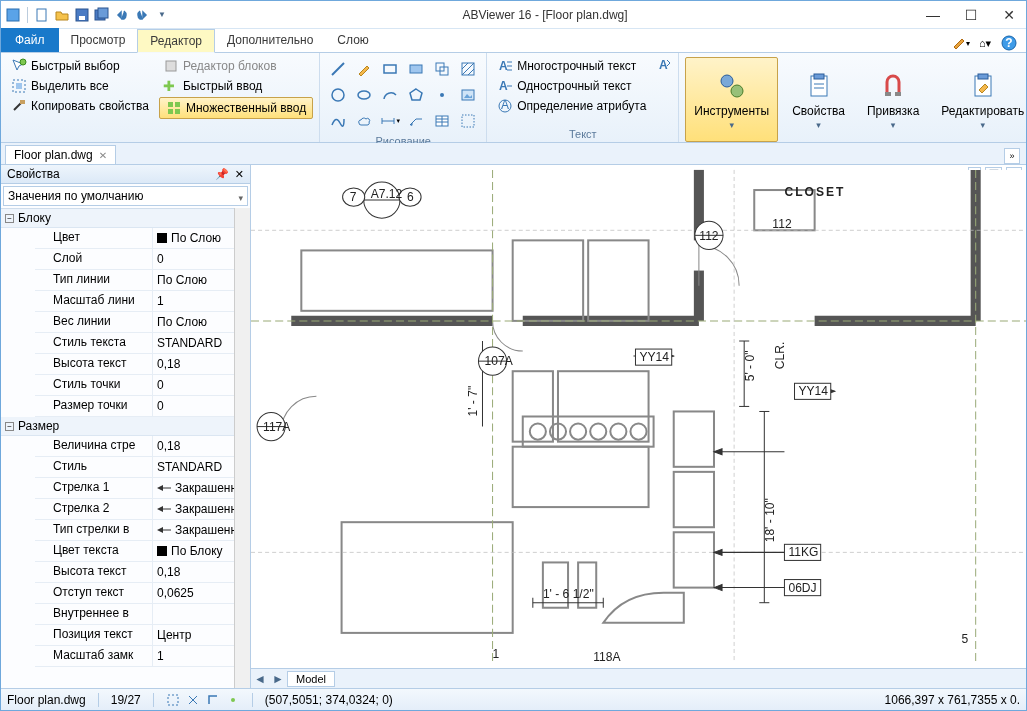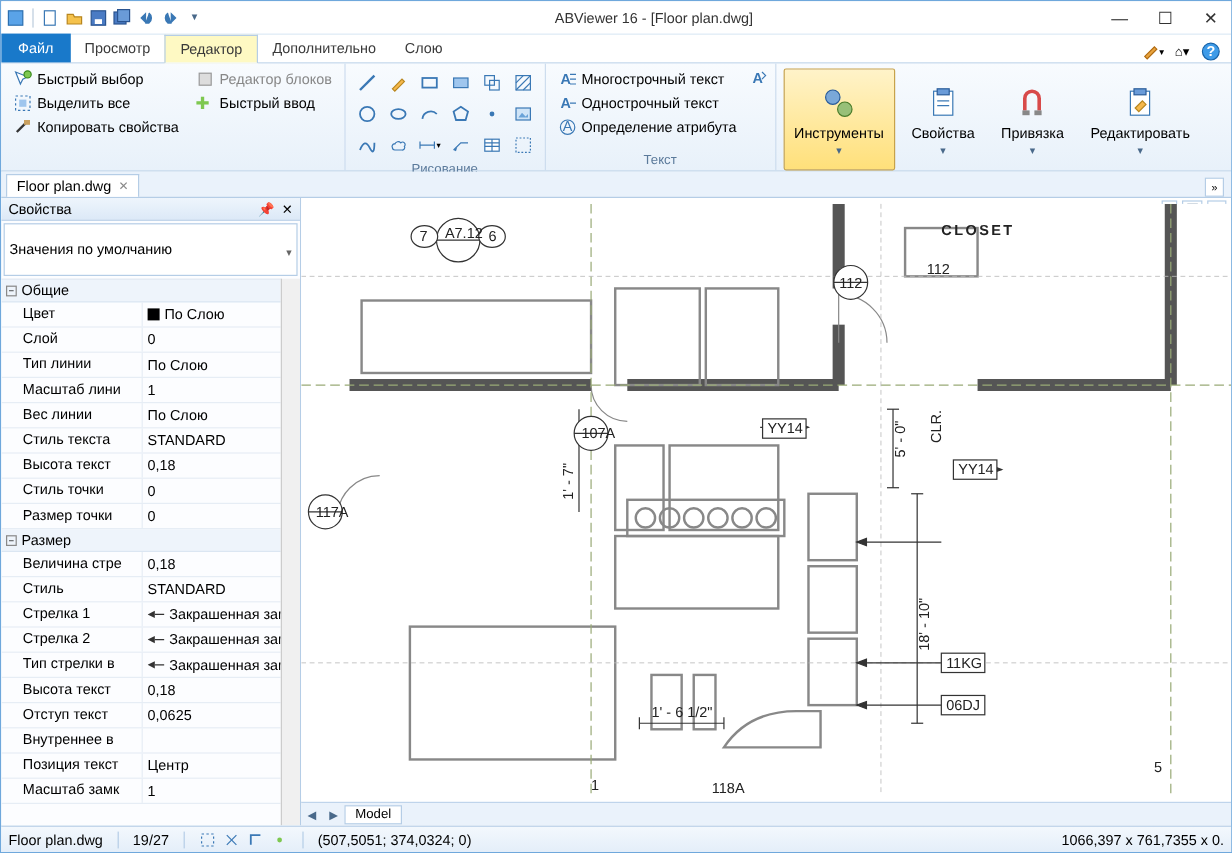--- a/index.html
+++ b/index.html
@@ -43,26 +43,26 @@
 .doctab { background: #fff; border: 1px solid #b5cde6; border-bottom: none; padding: 2px 8px; display: flex; align-items: center; gap: 6px; font-size: 11px; }
 .doctab .close { color: #888; font-size: 10px; }
 .doctabs .chev { margin-left: auto; margin-right: 6px; border: 1px solid #b5cde6; width: 16px; height: 16px; display: flex; align-items: center; justify-content: center; font-size: 9px; background: #fff; }
 
 
 .main { flex: 1; display: flex; overflow: hidden; }
 .left-panel { width: 250px; display: flex; flex-direction: column; border-right: 1px solid #b5cde6; background: #fcfdff; }
 .panel-head { background: linear-gradient(#eef5fc,#dce9f7); border-bottom: 1px solid #b5cde6; padding: 2px 6px; display: flex; align-items: center; }
 .panel-head .pin { margin-left: auto; font-size: 11px; }
 .panel-head .x { margin-left: 6px; font-size: 11px; }
-.combo { border: 1px solid #b5cde6; background: #fff; padding: 14px 4px; margin: 2px; display: flex; align-items: flex-end; }
+.combo { border: 1px solid #b5cde6; background: #fff; padding: 2px 4px; margin: 2px; display: flex; align-items: flex-end; }
 .combo .dd { margin-left: auto; font-size: 9px; color: #666; }
 .prop-grid { flex: 1; overflow-y: auto; border-top: 1px solid #cfddec; }
 .prop-cat { background: #eef4fb; border-bottom: 1px solid #dbe6f2; padding: 2px 4px; display: flex; align-items: center; gap: 4px; font-size: 11px; }
 .prop-cat .exp { width: 9px; height: 9px; border: 1px solid #888; font-size: 8px; line-height: 7px; text-align: center; }
-.prop-row { display: flex; border-bottom: 1px solid #e6edf5; font-size: 11px; height: 21px; }
+.prop-row { display: flex; border-bottom: 1px solid #e6edf5; font-size: 11px; height: 21px; margin-left: 34px; }
 .prop-row .k { width: 118px; padding: 2px 4px 2px 18px; border-right: 1px solid #e6edf5; overflow: hidden; white-space: nowrap; }
 .prop-row .v { flex: 1; padding: 2px 4px; overflow: hidden; white-space: nowrap; display: flex; align-items: center; gap: 4px; }
 .swatch { width: 10px; height: 10px; background: #000; display: inline-block; }
 .scrollbar-v { width: 16px; background: #f0f0f0; border-left: 1px solid #ccc; }
 .prop-wrap { display: flex; flex: 1; overflow: hidden; }
 
 
 .canvas-wrap { flex: 1; display: flex; flex-direction: column; }
 .canvas { flex: 1; position: relative; background: #fff; overflow: hidden; }
 .canvas-inner { position: absolute; inset: 0; }
@@ -195,20 +195,31 @@
             <span class="ico">
               <svg width="16" height="16">
                 <rect x="3" y="3" width="10" height="10" fill="#ddd" stroke="#999"></rect>
               </svg>
             </span>
             <span>Редактор блоков</span>
           </div>
         <div class="ritem">
             <span class="ico" style="color:#7ec850;font-size:14px;">✚</span>
             <span>Быстрый ввод</span>
+          </div>
+        <div class="ritem boxed">
+            <span class="ico">
+              <svg width="16" height="16">
+                <rect x="2" y="2" width="5" height="5" fill="#7ec850"></rect>
+                <rect x="9" y="2" width="5" height="5" fill="#7ec850"></rect>
+                <rect x="2" y="9" width="5" height="5" fill="#7ec850"></rect>
+                <rect x="9" y="9" width="5" height="5" fill="#7ec850"></rect>
+              </svg>
+            </span>
+            <span>Множественный ввод</span>
           </div>
       </div>
     </div>
   </div>
 
   <div class="ribbon-group">
     <div class="ribbon-group-body">
       <div class="icon-grid">
         <div class="cell">
             <svg width="16" height="16">
@@ -428,21 +439,21 @@
       <span class="x">✕</span>
     </div>
     <div class="combo">
       <span>Значения по умолчанию</span>
       <span class="dd">▾</span>
     </div>
     <div class="prop-wrap">
       <div class="prop-grid">
         <div class="prop-cat">
             <span class="exp">−</span>
-            <span>Общие</span>
+            <span>Блоку</span>
           </div>
         <div id="gen-rows">
             <div class="prop-row">
               <div class="k">Цвет</div>
               <div class="v">
                 <span class="swatch"></span>
                 <span>По Слою</span>
               </div>
             </div>
             <div class="prop-row">
@@ -538,20 +549,27 @@
             <div class="prop-row">
               <div class="k">Тип стрелки в</div>
               <div class="v">
                 <span>
                   <svg width="14" height="10">
                     <polygon points="0,5 6,2 6,8" fill="#333"></polygon>
                     <line x1="6" y1="5" x2="14" y2="5" stroke="#333"></line>
                   </svg>
                 </span>
                 <span>Закрашенная замк</span>
+              </div>
+            </div>
+            <div class="prop-row">
+              <div class="k">Цвет текста</div>
+              <div class="v">
+                <span class="swatch"></span>
+                <span>По Блоку</span>
               </div>
             </div>
             <div class="prop-row">
               <div class="k">Высота текст</div>
               <div class="v">
                 <span>0,18</span>
               </div>
             </div>
             <div class="prop-row">
               <div class="k">Отступ текст</div>

